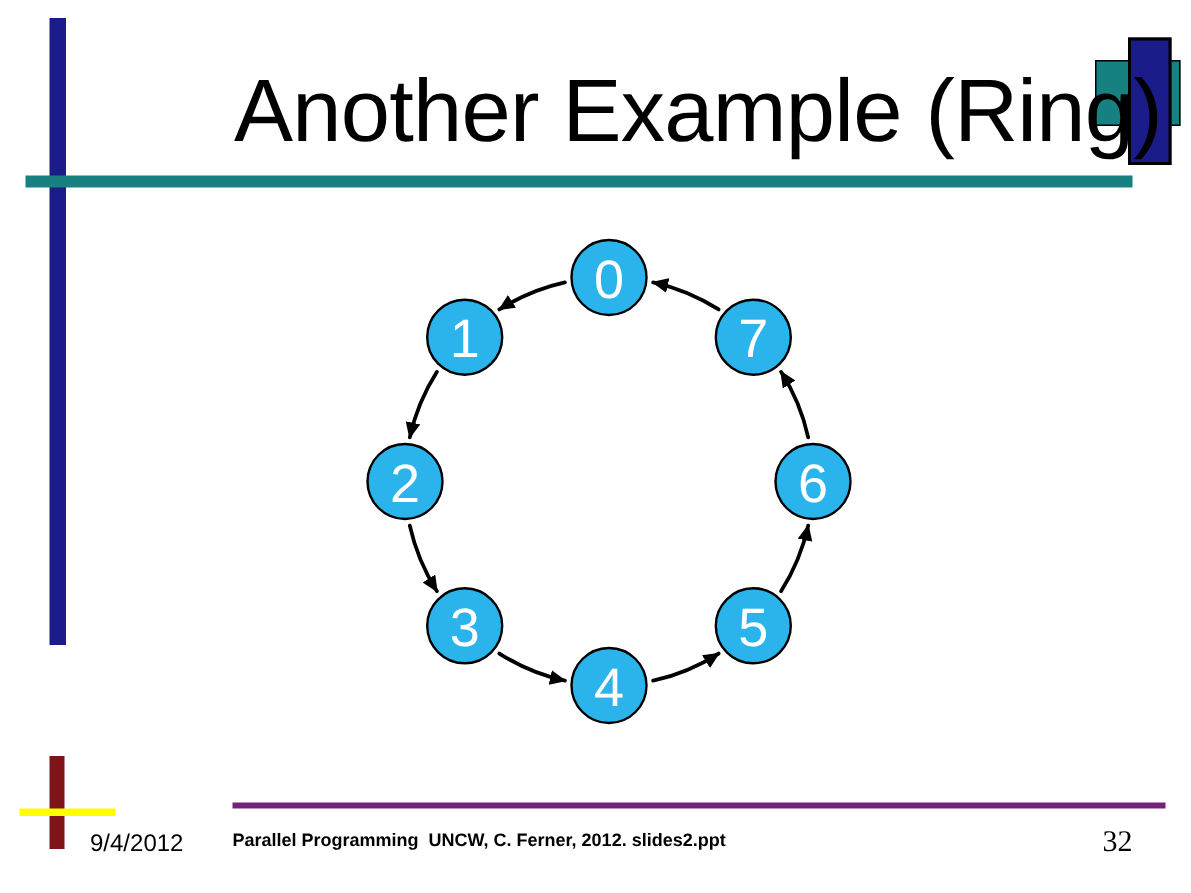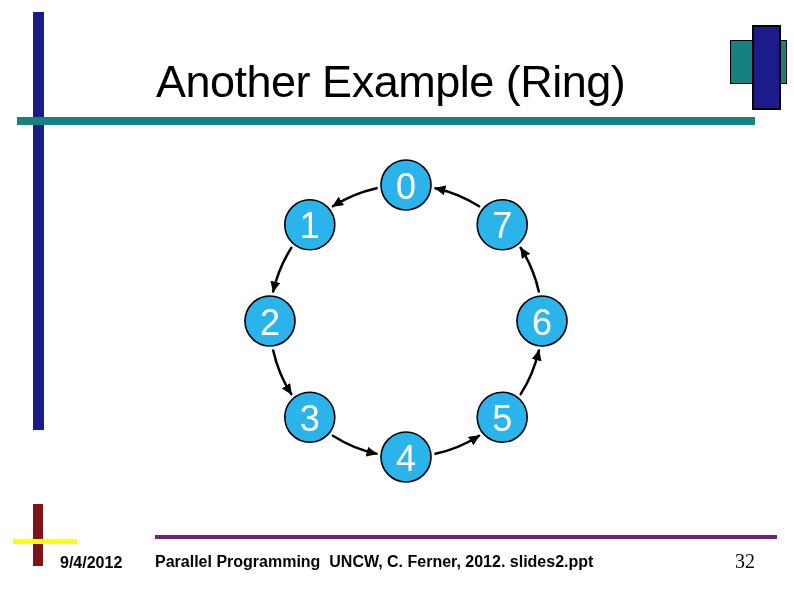--- a/index.html
+++ b/index.html
@@ -36,23 +36,23 @@
     background: var(--teal);
     border: 1px solid #000;
   }
   .corner-navy {
     position: absolute; left: 752px; top: 25px;
     width: 25px; height: 81px;
     background: var(--navy);
     border: 2px solid #000;
   }
   .slide-title {
-    position: absolute; left: 156px; top: 56px;
+    position: absolute; left: 156px; top: 40px;
     margin: 0;
-    font-size: 45px; font-weight: 400;
+    font-size: 59px; font-weight: 400;
     letter-spacing: -0.5px;
     color: var(--title-text);
     white-space: nowrap;
   }
   #ring-svg {
     position: absolute; left: 0; top: 0;
     width: 794px; height: 595px;
   }
   .node-label {
     font-family: "Liberation Sans", sans-serif;
@@ -68,26 +68,26 @@
     width: 64px; height: 5px;
     background: var(--yellow);
   }
   .footer-purple-line {
     position: absolute; left: 155px; top: 535px;
     width: 622px; height: 4px;
     background: var(--purple);
   }
   .footer-date {
     position: absolute; left: 60px; top: 554px;
-    font-size: 16px; font-weight: 700;
+    font-size: 16px; font-weight: 400;
     color: var(--footer-text);
   }
   .footer-text {
     position: absolute; left: 155px; top: 553px;
-    font-size: 16px; font-weight: 700;
+    font-size: 12px; font-weight: 700;
     color: var(--footer-text);
     white-space: pre;
   }
   .page-number {
     position: absolute; left: 728px; top: 550px;
     width: 34px; text-align: center;
     font-family: "Liberation Serif", serif;
     font-size: 20px; font-weight: 400;
     color: var(--footer-text);
   }

